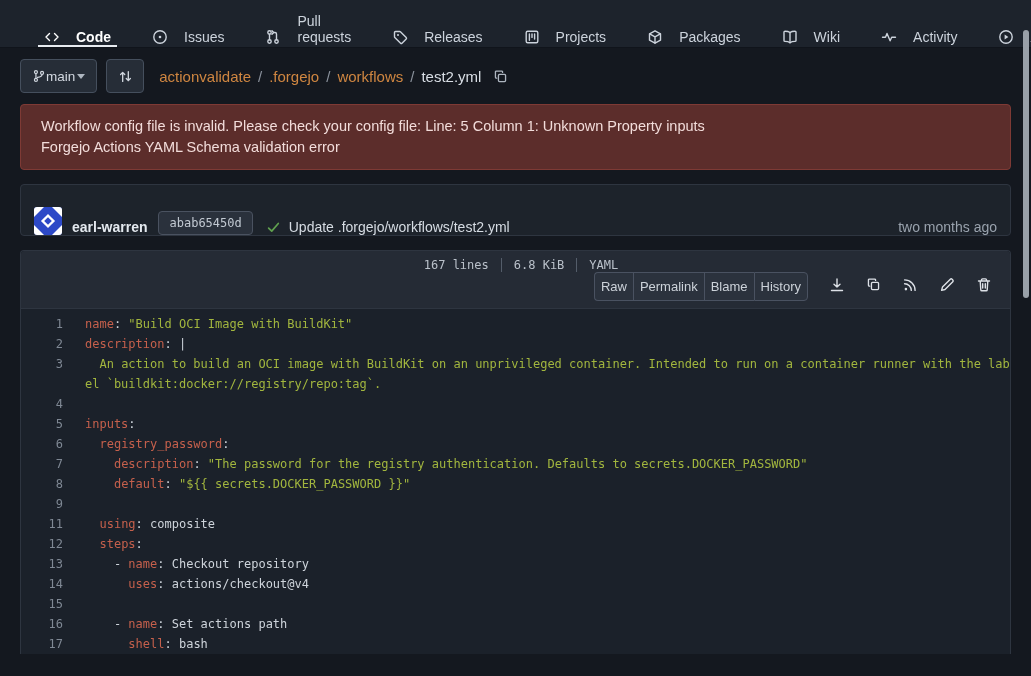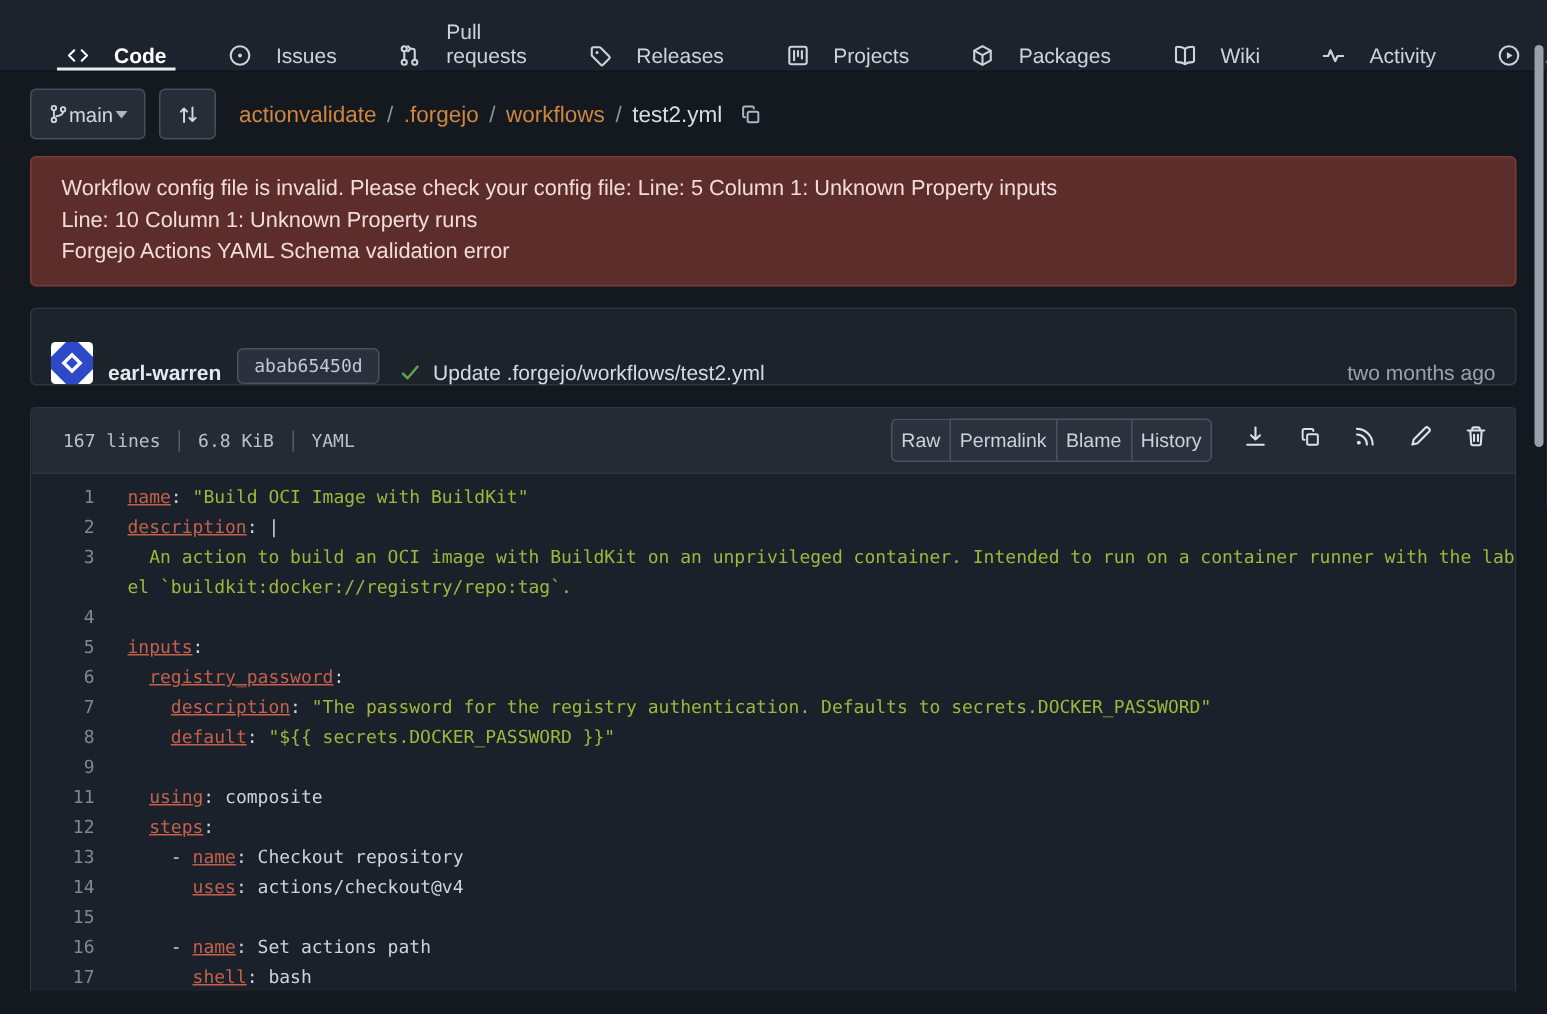--- a/index.html
+++ b/index.html
@@ -39,37 +39,37 @@
   .commit-bar{margin-top:14px; background:var(--panel-bg); border:1px solid var(--panel-border); border-radius:4px; height:52px; display:flex; align-items:flex-end; padding:0 13px;}
   .avatar{width:28px;height:28px;border-radius:3px; overflow:hidden; flex:0 0 28px;}
   .author{font-weight:700; color:#e4e9ef; font-size:14px; margin-left:10px; cursor:pointer;}
   .sha-badge{font-family:"DejaVu Sans Mono",monospace; font-size:12px; color:#c2c9d2; background:#2a313c; border:1px solid #4a5260; border-radius:4px; padding:4px 10px; margin-left:11px; cursor:pointer;}
   .check{color:var(--check-green); margin-left:13px; display:inline-flex;}
   .commit-msg{color:#d6dce3; font-size:14px; margin-left:8px; cursor:pointer;}
   .commit-time{margin-left:auto; color:var(--muted); font-size:14px;}
 
   
   .file-panel{margin-top:14px; border:1px solid var(--panel-border); border-bottom:none; border-radius:4px 4px 0 0; overflow:hidden;}
-  .file-header{background:var(--header-bg); display:flex; align-items:center; padding:7px 10px; border-bottom:1px solid var(--panel-border);}
+  .file-header{background:var(--header-bg); display:flex; align-items:center; padding:7px 10px; border-bottom:1px solid var(--panel-border);flex-direction:column;}
   .file-meta{font-family:"DejaVu Sans Mono",monospace; font-size:12px; color:#bac1ca; display:flex; align-items:center; margin-left:11px;}
   .meta-div{width:1px; height:14px; background:#545d6a; margin:0 12px;}
   .file-actions{margin-left:auto; display:flex; align-items:center;}
   .btn-group{display:flex;}
   .btn-group button{background:#2b323d; border:1px solid #4a5261; border-right-width:0; color:#ccd2d9; font-size:13px; font-family:Liberation Sans, sans-serif; padding:6px 6px; cursor:pointer;}
   .btn-group button:first-child{border-radius:4px 0 0 4px;}
   .btn-group button:last-child{border-radius:0 4px 4px 0; border-right-width:1px;}
   .action-icons{display:flex; align-items:center; gap:21px; margin-left:21px; margin-right:8px; color:#dde1e7;}
   .action-icons .icon{cursor:pointer;}
 
   
   .code{background:var(--code-bg); font-family:"DejaVu Sans Mono",monospace; font-size:12px; line-height:20px; padding-top:5px;}
   .code-line{display:flex;}
   .gutter{flex:0 0 64px; text-align:right; padding-right:22px; color:#7f8894; cursor:pointer;}
   .line-content{flex:1; white-space:pre-wrap; word-break:break-all; color:#ced4db;}
-  .tok-k{color:var(--yaml-key);text-decoration:underline;}
+  .tok-k{color:var(--yaml-key);}
   .tok-s{color:var(--yaml-string);}
   .tok-t{color:#ced4db;}
 
   
   .scrollbar{position:absolute; top:0; right:0; width:10px; height:676px;}
   .scroll-thumb{position:absolute; top:30px; right:2px; width:6px; height:268px; background:#99a0a8; border-radius:3px; cursor:pointer;}
 </style>
 </head>
 <body>
 
@@ -193,21 +193,20 @@
           <svg width="15" height="15" viewBox="0 0 16 16" fill="none" stroke="currentColor" stroke-width="1.4" stroke-linecap="round" stroke-linejoin="round">
             <rect x="5.8" y="5.8" width="7.6" height="7.6" rx="1.1"></rect>
             <path d="M10.2 3.6v-.4a1 1 0 00-1-1H3.6a1 1 0 00-1 1v5.6a1 1 0 001 1h.4"></path>
           </svg>
         </span>
       </div>
   </div>
 
   <div class="error-banner" id="error-banner">
       <div>Workflow config file is invalid. Please check your config file: Line: 5 Column 1: Unknown Property inputs</div>
-      <div>Line: 10 Column 1: Unknown Property runs</div>
       <div>Forgejo Actions YAML Schema validation error</div>
     </div>
 
   <div class="commit-bar">
     <span class="avatar">
       <svg width="28" height="28" viewBox="0 0 28 28">
           <rect width="28" height="28" fill="#2d49c7"></rect>
           <path d="M0 0h10L0 10z" fill="#fff"></path>
           <path d="M28 0v10L18 0z" fill="#fff"></path>
           <path d="M0 28V18l10 10z" fill="#fff"></path>

